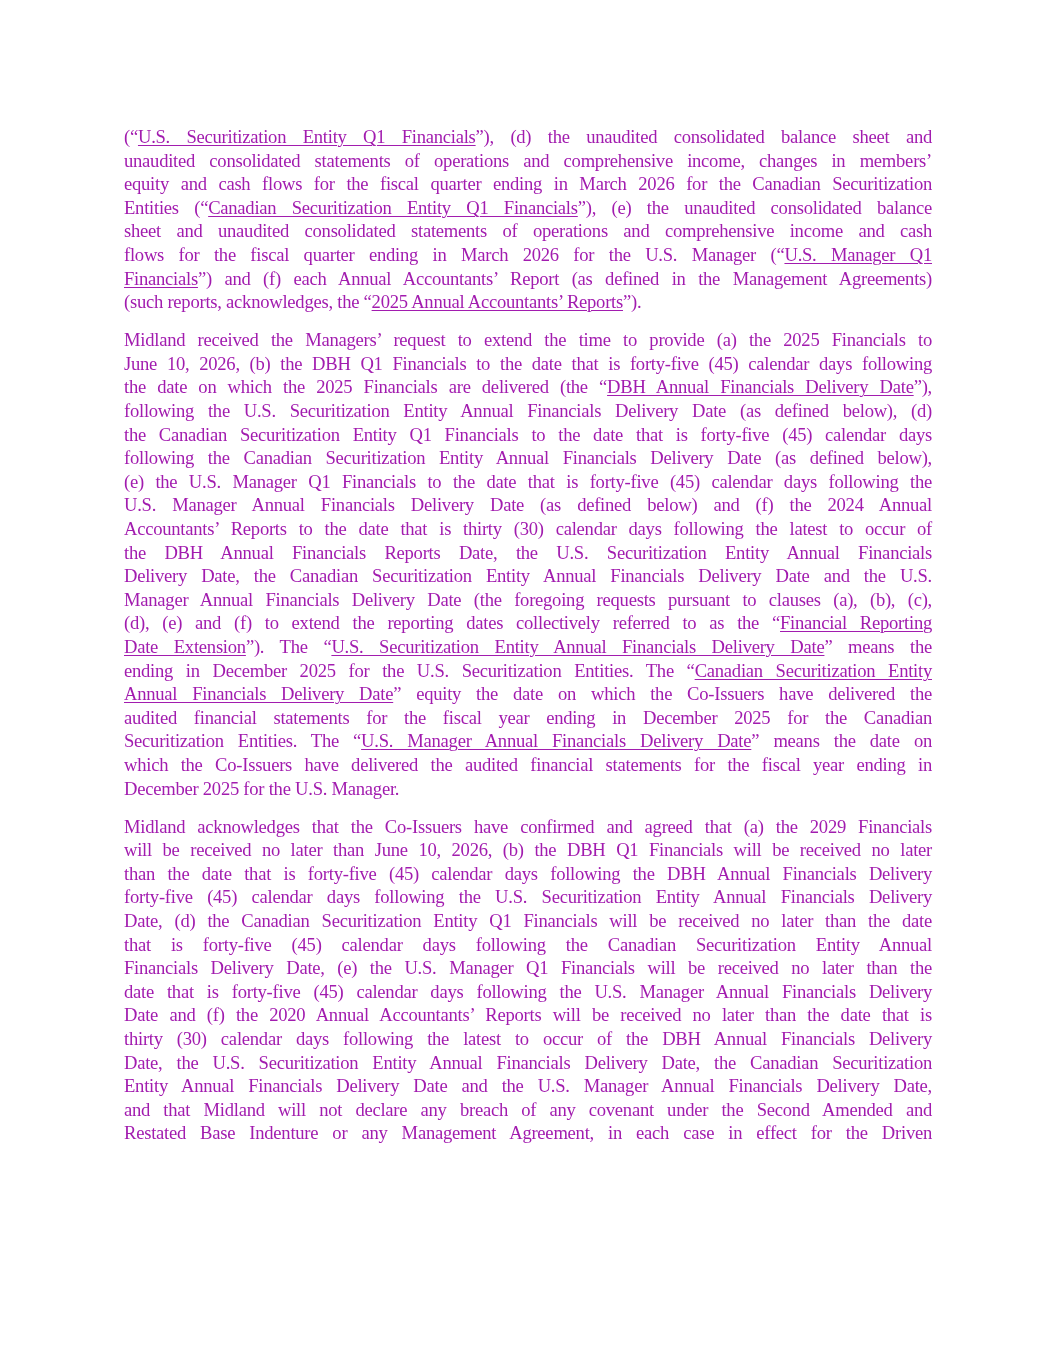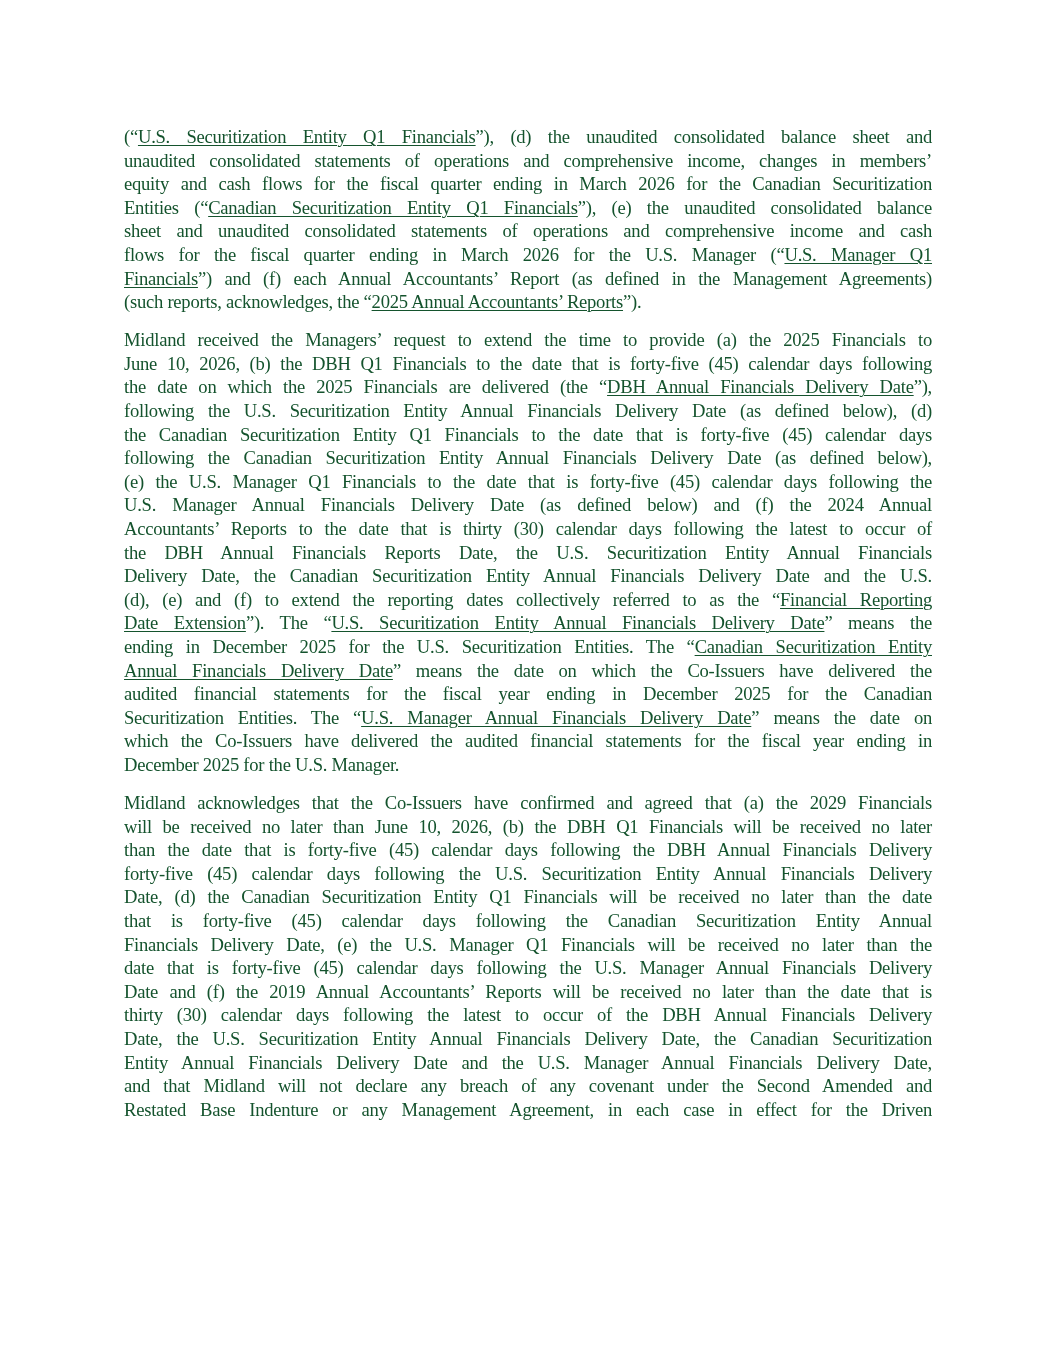--- a/index.html
+++ b/index.html
@@ -1,20 +1,20 @@
 <!DOCTYPE html>
 <html><head>
 <meta charset="utf-8">
 <style>
   html, body { margin: 0; padding: 0; background: #ffffff; }
   body { width: 1055px; height: 1365px; position: relative; overflow: hidden; }
   .page {
     position: absolute; left: 124px; top: 125px; width: 808px;
     font-family: "Liberation Serif", "DejaVu Serif", serif;
-    font-size: 18.6px; color: #14532d;
+    font-size: 18.6px; color: #a21caf;
   }
   .para { margin: 0 0 14.5px 0; }
   .line {
     display: block; height: 23.6px; line-height: 23.6px;
     text-align: justify; text-align-last: justify; white-space: nowrap;
     letter-spacing: -0.25px;
   }
   .line.last { text-align-last: left; }
   .u { text-decoration: underline; text-underline-offset: 2px; text-decoration-thickness: 1px; }
 </style>
@@ -37,38 +37,39 @@
       <span class="line"><span>June 10, 2026, (b) the DBH Q1 Financials to the date that is forty-five (45) calendar days following</span></span>
       <span class="line"><span>the date on which the 2025 Financials are delivered (the “</span><span class="u">DBH Annual Financials Delivery Date</span><span>”),</span></span>
       <span class="line"><span>following the U.S. Securitization Entity Annual Financials Delivery Date (as defined below), (d)</span></span>
       <span class="line"><span>the Canadian Securitization Entity Q1 Financials to the date that is forty-five (45) calendar days</span></span>
       <span class="line"><span>following the Canadian Securitization Entity Annual Financials Delivery Date (as defined below),</span></span>
       <span class="line"><span>(e) the U.S. Manager Q1 Financials to the date that is forty-five (45) calendar days following the</span></span>
       <span class="line"><span>U.S. Manager Annual Financials Delivery Date (as defined below) and (f) the 2024 Annual</span></span>
       <span class="line"><span>Accountants’ Reports to the date that is thirty (30) calendar days following the latest to occur of</span></span>
       <span class="line"><span>the DBH Annual Financials Reports Date, the U.S. Securitization Entity Annual Financials</span></span>
       <span class="line"><span>Delivery Date, the Canadian Securitization Entity Annual Financials Delivery Date and the U.S.</span></span>
+      <span class="line"><span>Manager Annual Financials Delivery Date (the foregoing requests pursuant to clauses (a), (b), (c),</span></span>
       <span class="line"><span>(d), (e) and (f) to extend the reporting dates collectively referred to as the “</span><span class="u">Financial Reporting</span></span>
       <span class="line"><span class="u">Date Extension</span><span>”). The “</span><span class="u">U.S. Securitization Entity Annual Financials Delivery Date</span><span>” means the</span></span>
       <span class="line"><span>ending in December 2025 for the U.S. Securitization Entities. The “</span><span class="u">Canadian Securitization Entity</span></span>
-      <span class="line"><span class="u">Annual Financials Delivery Date</span><span>” means the date on which the Co-Issuers have delivered the</span></span>
+      <span class="line"><span class="u">Annual Financials Delivery Date</span><span>” equity the date on which the Co-Issuers have delivered the</span></span>
       <span class="line"><span>audited financial statements for the fiscal year ending in December 2025 for the Canadian</span></span>
       <span class="line"><span>Securitization Entities. The “</span><span class="u">U.S. Manager Annual Financials Delivery Date</span><span>” means the date on</span></span>
       <span class="line"><span>which the Co-Issuers have delivered the audited financial statements for the fiscal year ending in</span></span>
       <span class="line last"><span>December 2025 for the U.S. Manager.</span></span>
     </p>
   <p class="para">
       <span class="line"><span>Midland acknowledges that the Co-Issuers have confirmed and agreed that (a) the 2029 Financials</span></span>
       <span class="line"><span>will be received no later than June 10, 2026, (b) the DBH Q1 Financials will be received no later</span></span>
       <span class="line"><span>than the date that is forty-five (45) calendar days following the DBH Annual Financials Delivery</span></span>
       <span class="line"><span>forty-five (45) calendar days following the U.S. Securitization Entity Annual Financials Delivery</span></span>
       <span class="line"><span>Date, (d) the Canadian Securitization Entity Q1 Financials will be received no later than the date</span></span>
       <span class="line"><span>that is forty-five (45) calendar days following the Canadian Securitization Entity Annual</span></span>
       <span class="line"><span>Financials Delivery Date, (e) the U.S. Manager Q1 Financials will be received no later than the</span></span>
       <span class="line"><span>date that is forty-five (45) calendar days following the U.S. Manager Annual Financials Delivery</span></span>
-      <span class="line"><span>Date and (f) the 2019 Annual Accountants’ Reports will be received no later than the date that is</span></span>
+      <span class="line"><span>Date and (f) the 2020 Annual Accountants’ Reports will be received no later than the date that is</span></span>
       <span class="line"><span>thirty (30) calendar days following the latest to occur of the DBH Annual Financials Delivery</span></span>
       <span class="line"><span>Date, the U.S. Securitization Entity Annual Financials Delivery Date, the Canadian Securitization</span></span>
       <span class="line"><span>Entity Annual Financials Delivery Date and the U.S. Manager Annual Financials Delivery Date,</span></span>
       <span class="line"><span>and that Midland will not declare any breach of any covenant under the Second Amended and</span></span>
       <span class="line"><span>Restated Base Indenture or any Management Agreement, in each case in effect for the Driven</span></span>
     </p>
 </div>
 
 </body></html>

